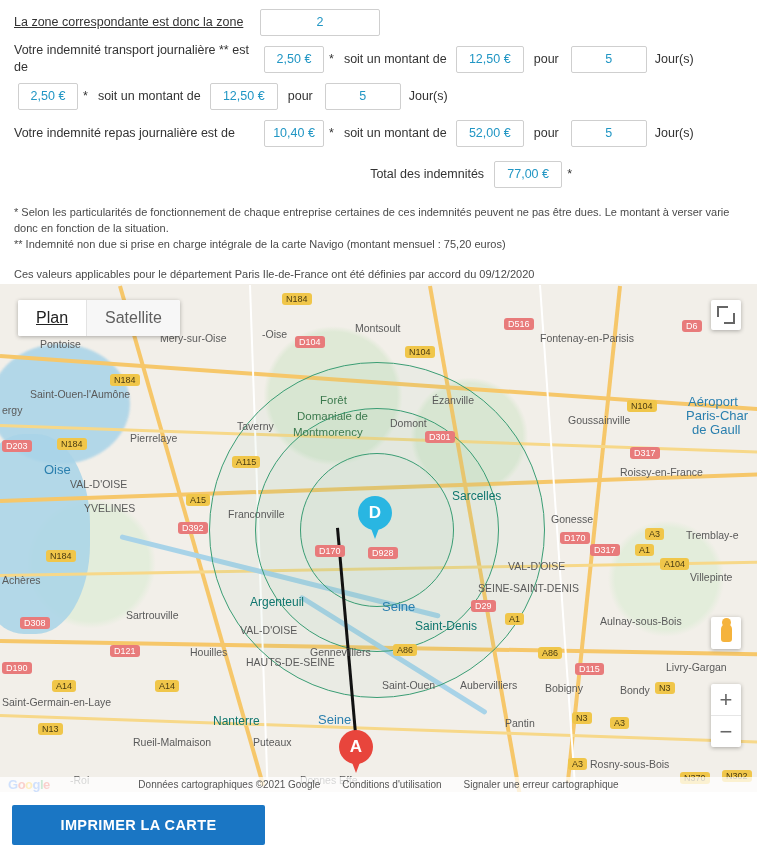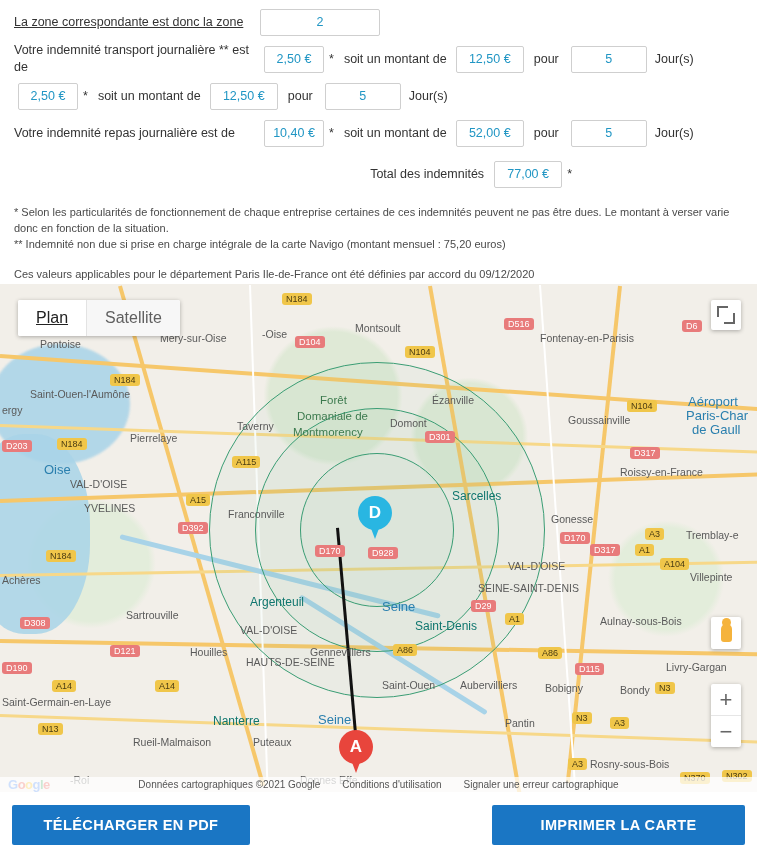--- a/index.html
+++ b/index.html
@@ -478,17 +478,16 @@
     </div>
 
     <div class="map-footer">
       <span>Données cartographiques ©2021 Google</span>
       <span>Conditions d'utilisation</span>
       <span>Signaler une erreur cartographique</span>
     </div>
   </div>
 
   <div class="btn-bar">
-    <button class="btn btn-left">TÉLÉCHARGER EN PDF</button>
     <button class="btn btn-right">IMPRIMER LA CARTE</button>
   </div>
 
 </div>
 
 </body></html>

